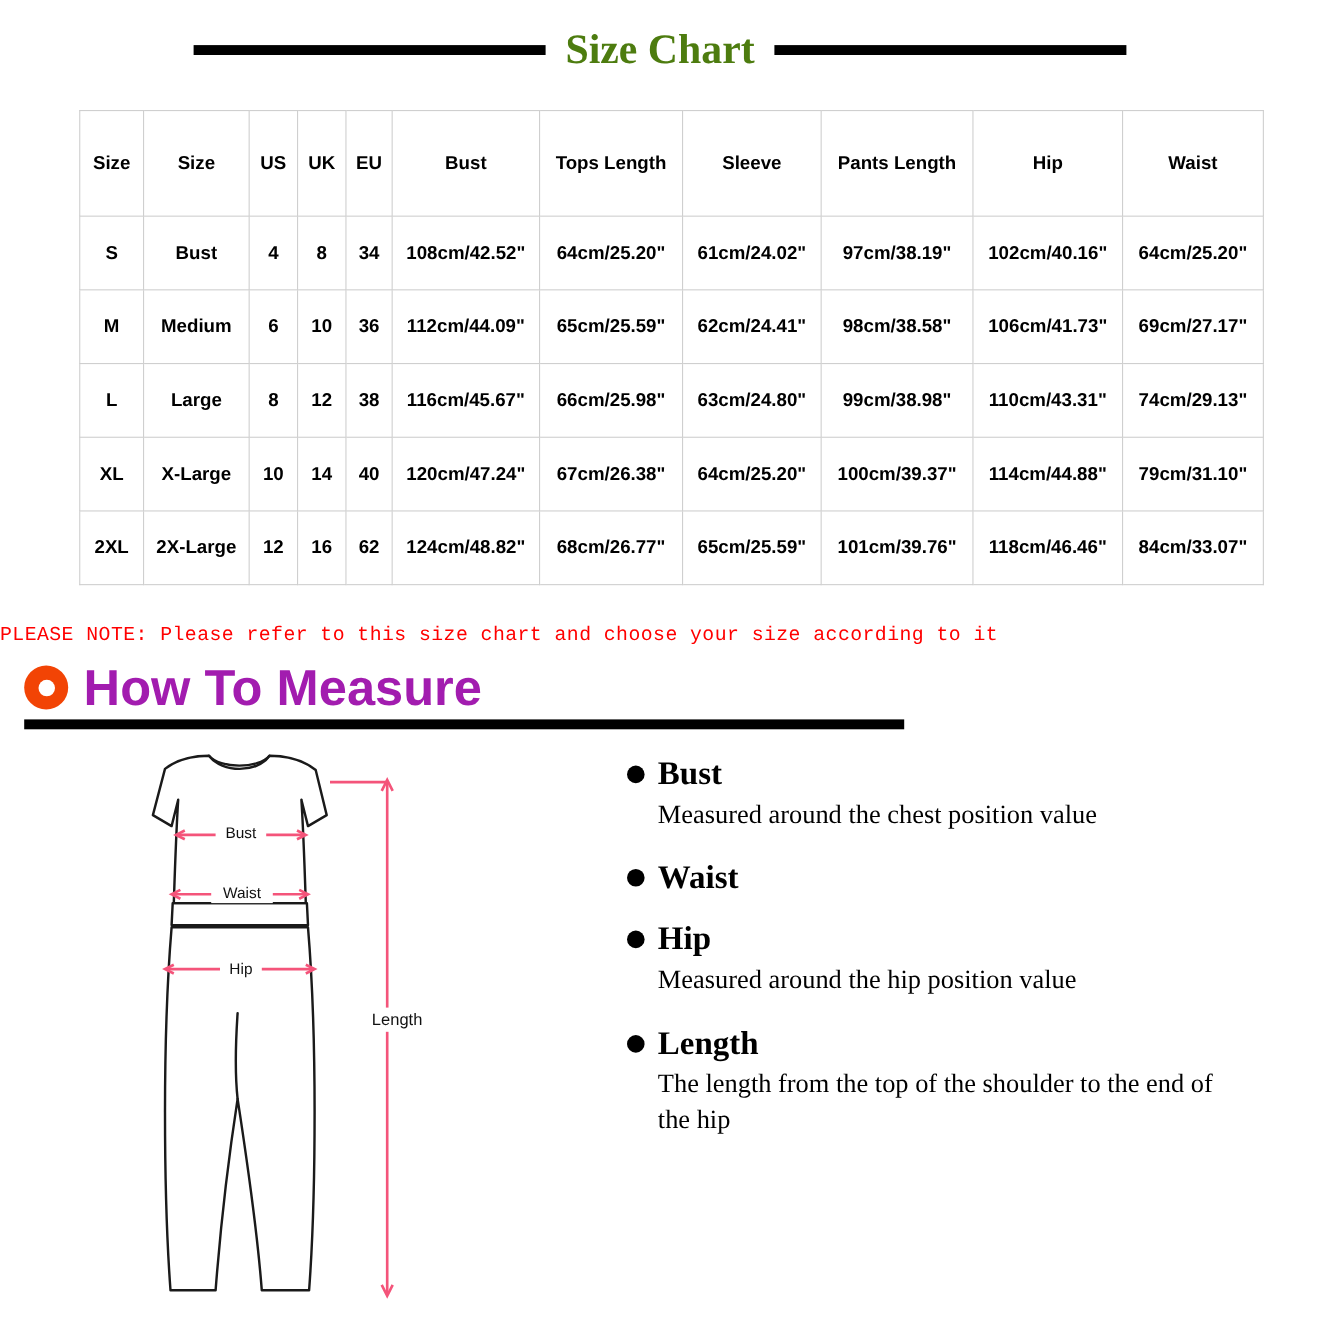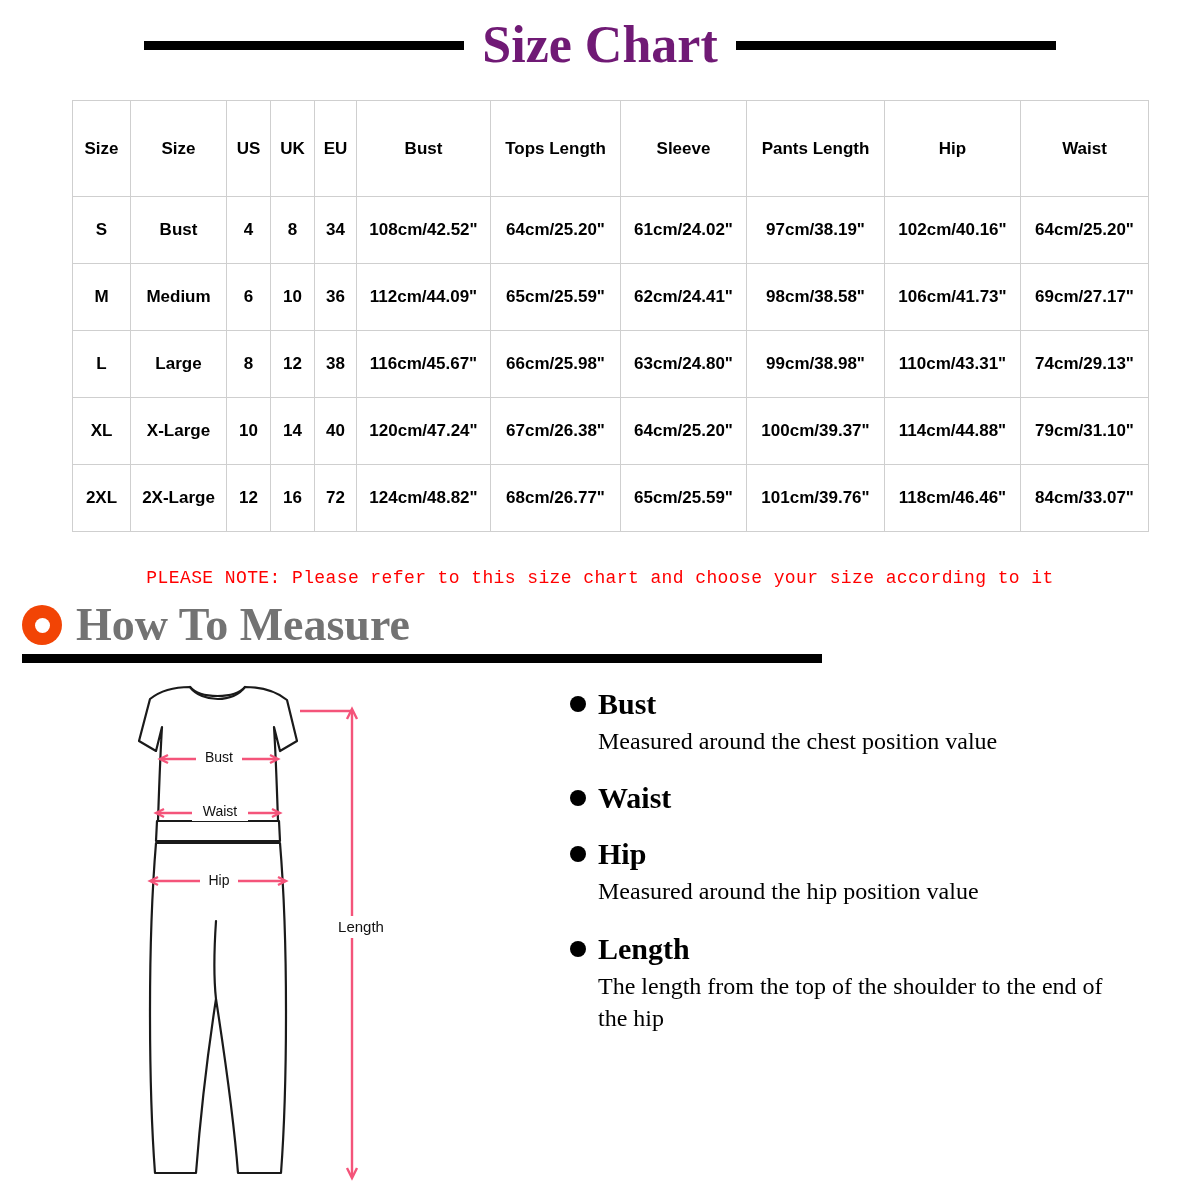--- a/index.html
+++ b/index.html
@@ -29,23 +29,23 @@
   .title-rule {
     height: 9px;
     background: #000;
     flex: 0 0 auto;
   }
   .title-rule.left { width: 320px; }
   .title-rule.right { width: 320px; }
   .title-text {
     font-family: "Liberation Serif", serif;
     font-weight: bold;
-    font-size: 52px;
+    font-size: 38px;
     line-height: 1;
-    color: #701a75;
+    color: #4d7c0f;
     white-space: nowrap;
   }
 
   
   .table-wrap {
     margin: 22px 72px 0 72px;
   }
   table.size-chart {
     border-collapse: collapse;
     width: 1056px;
@@ -71,21 +71,21 @@
   col.c4 { width: 42px; }
   col.c5 { width: 134px; }
   col.c6 { width: 130px; }
   col.c7 { width: 126px; }
   col.c8 { width: 138px; }
   col.c9 { width: 136px; }
   col.c10 { width: 128px; }
 
   
   .note {
-    text-align: center;
+    text-align: left;
     color: #ff0000;
     font-family: "Liberation Mono", monospace;
     font-size: 18px;
     letter-spacing: 0.4px;
     margin-top: 36px;
   }
 
   
   .howto {
     margin: 14px 0 0 22px;
@@ -102,24 +102,24 @@
     justify-content: center;
     flex: 0 0 auto;
   }
   .bullet-ring::after {
     content: "";
     width: 15px; height: 15px;
     border-radius: 50%;
     background: #ffffff;
   }
   .howto-text {
-    font-family: Liberation Serif, serif;
+    font-family: Liberation Sans, sans-serif;
     font-weight: bold;
     font-size: 46px;
-    color: #737373;
+    color: #a21caf;
     line-height: 1;
   }
   .howto-rule {
     margin: 6px 0 0 22px;
     width: 800px;
     height: 9px;
     background: #000;
   }
 
   
@@ -259,21 +259,21 @@
           <td>64cm/25.20"</td>
           <td>100cm/39.37"</td>
           <td>114cm/44.88"</td>
           <td>79cm/31.10"</td>
         </tr>
         <tr>
           <td>2XL</td>
           <td>2X-Large</td>
           <td>12</td>
           <td>16</td>
-          <td>72</td>
+          <td>62</td>
           <td>124cm/48.82"</td>
           <td>68cm/26.77"</td>
           <td>65cm/25.59"</td>
           <td>101cm/39.76"</td>
           <td>118cm/46.46"</td>
           <td>84cm/33.07"</td>
         </tr>
       </tbody>
     </table>
   </div>

